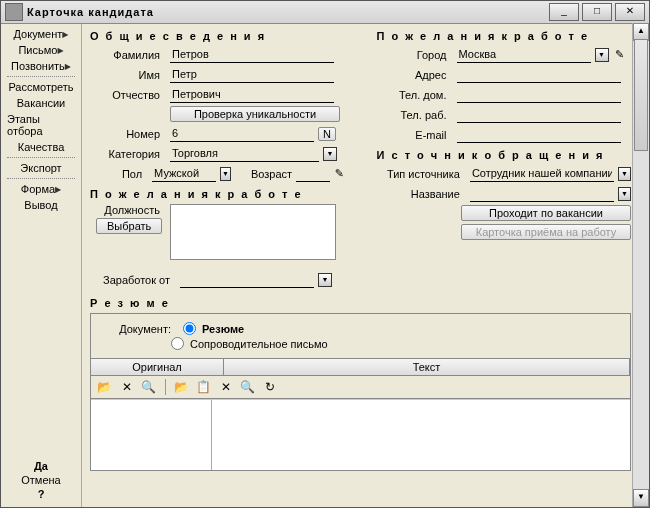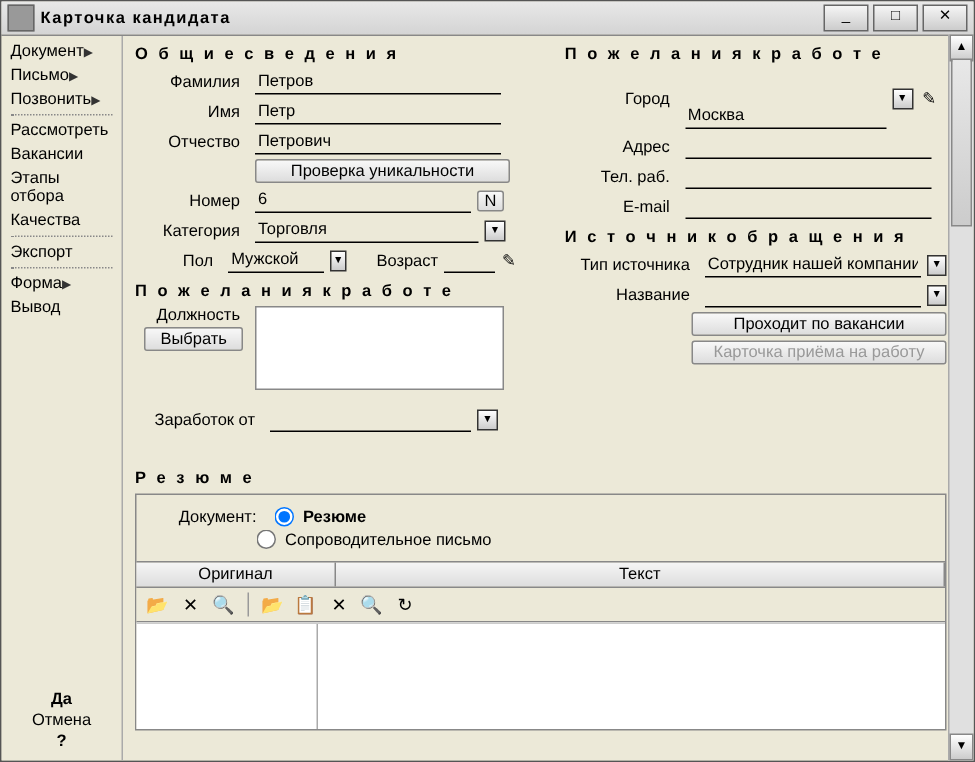--- a/index.html
+++ b/index.html
@@ -4,21 +4,21 @@
 <style>
 html,body{margin:0;padding:0;font-family:Tahoma,Arial,sans-serif;font-size:11px;color:#000;background:#fff}
 .window{width:650px;height:508px;border:1px solid #555;background:#ece9d8;position:relative;box-sizing:border-box;display:flex;flex-direction:column}
 .titlebar{height:22px;background:linear-gradient(#e8e8e8,#d4d4d4);border-bottom:1px solid #888;display:flex;align-items:center;padding:0 4px}
 .titlebar .ico{width:16px;height:16px;margin-right:4px;background:#999;display:inline-block;border:1px solid #666}
 .titlebar .title{flex:1;font-weight:bold;letter-spacing:1px}
 .win-btns{display:flex;gap:3px}
 .win-btn{width:28px;height:16px;border:1px solid #666;background:linear-gradient(#f5f5f5,#ccc);font-size:10px;text-align:center;line-height:14px;cursor:pointer}
 .body{flex:1;display:flex;overflow:hidden}
 .sidebar{width:80px;background:#ece9d8;border-right:1px solid #aaa;padding:2px 0;font-size:11px}
-.side-item{padding:2px 6px;cursor:pointer;display:flex;justify-content:flex-start;align-items:center}
+.side-item{padding:2px 6px;cursor:pointer;display:flex;justify-content:center;align-items:center}
 .side-sep{height:0;border-top:1px dotted #888;margin:2px 6px}
 .side-arrow{font-size:8px;color:#333}
 .side-bottom{position:absolute;bottom:6px;left:0;width:80px;text-align:center}
 .side-bottom div{padding:1px 12px}
 .content{flex:1;position:relative;overflow:auto;padding:4px 18px 4px 8px;background:#ece9d8}
 .scrollbar{position:absolute;right:0;top:22px;bottom:0;width:16px;background:#e0e0e0;border-left:1px solid #aaa}
 .sb-btn{height:16px;border:1px solid #888;background:linear-gradient(#fff,#ccc);text-align:center;font-size:8px;line-height:14px}
 .sb-thumb{position:absolute;top:16px;left:1px;right:1px;height:110px;background:linear-gradient(#e8e8e8,#ccc);border:1px solid #888}
 .section-title{font-weight:bold;letter-spacing:2px;margin:2px 0 4px 0}
 .row{display:flex;align-items:center;margin:3px 0;gap:4px}
@@ -161,26 +161,30 @@
               <span class="lbl" style="width:80px">Заработок от</span>
               <input class="uline" style="width: 130px;" value="">
               <span class="dd">▼</span>
             </div>
         </div>
 
         <div class="col">
           <div class="section-title">П о ж е л а н и я   к   р а б о т е</div>
           <div class="row">
               <span class="lbl">Город</span>
-              <input class="uline" style="width: 130px; margin-top: 23px;" value="Москва">
+              <input class="uline" style="width: 130px;" value="Москва">
               <span class="dd">▼</span>
               <span class="pencil">✎</span>
             </div>
           <div class="row">
               <span class="lbl">Адрес</span>
+              <input class="uline" style="width: 160px;">
+            </div>
+          <div class="row">
+              <span class="lbl">Тел. дом.</span>
               <input class="uline" style="width: 160px;">
             </div>
           <div class="row">
               <span class="lbl">Тел. раб.</span>
               <input class="uline" style="width: 160px;">
             </div>
           <div class="row">
               <span class="lbl">E-mail</span>
               <input class="uline" style="width: 160px;">
             </div>
@@ -198,21 +202,21 @@
             </div>
           <div class="row" style="justify-content:flex-end">
               <button class="btn" style="width:170px">Проходит по вакансии</button>
             </div>
           <div class="row" style="justify-content:flex-end">
               <button class="btn disabled" style="width:170px">Карточка приёма на работу</button>
             </div>
         </div>
       </div>
 
-      <div class="section-title" style="margin-top:22px">Р е з ю м е</div>
+      <div class="section-title" style="margin-top:6px">Р е з ю м е</div>
       <div class="resume-frame">
         <div class="resume-head">
           <div class="radio-row">
               <span style="margin-left:-60px;width:60px;text-align:right;padding-right:8px">Документ:</span>
               <input type="radio" checked="" style="">
               <b>Резюме</b>
             </div>
           <div class="radio-row">
               <input type="radio" style="">
               <span>Сопроводительное письмо</span>

